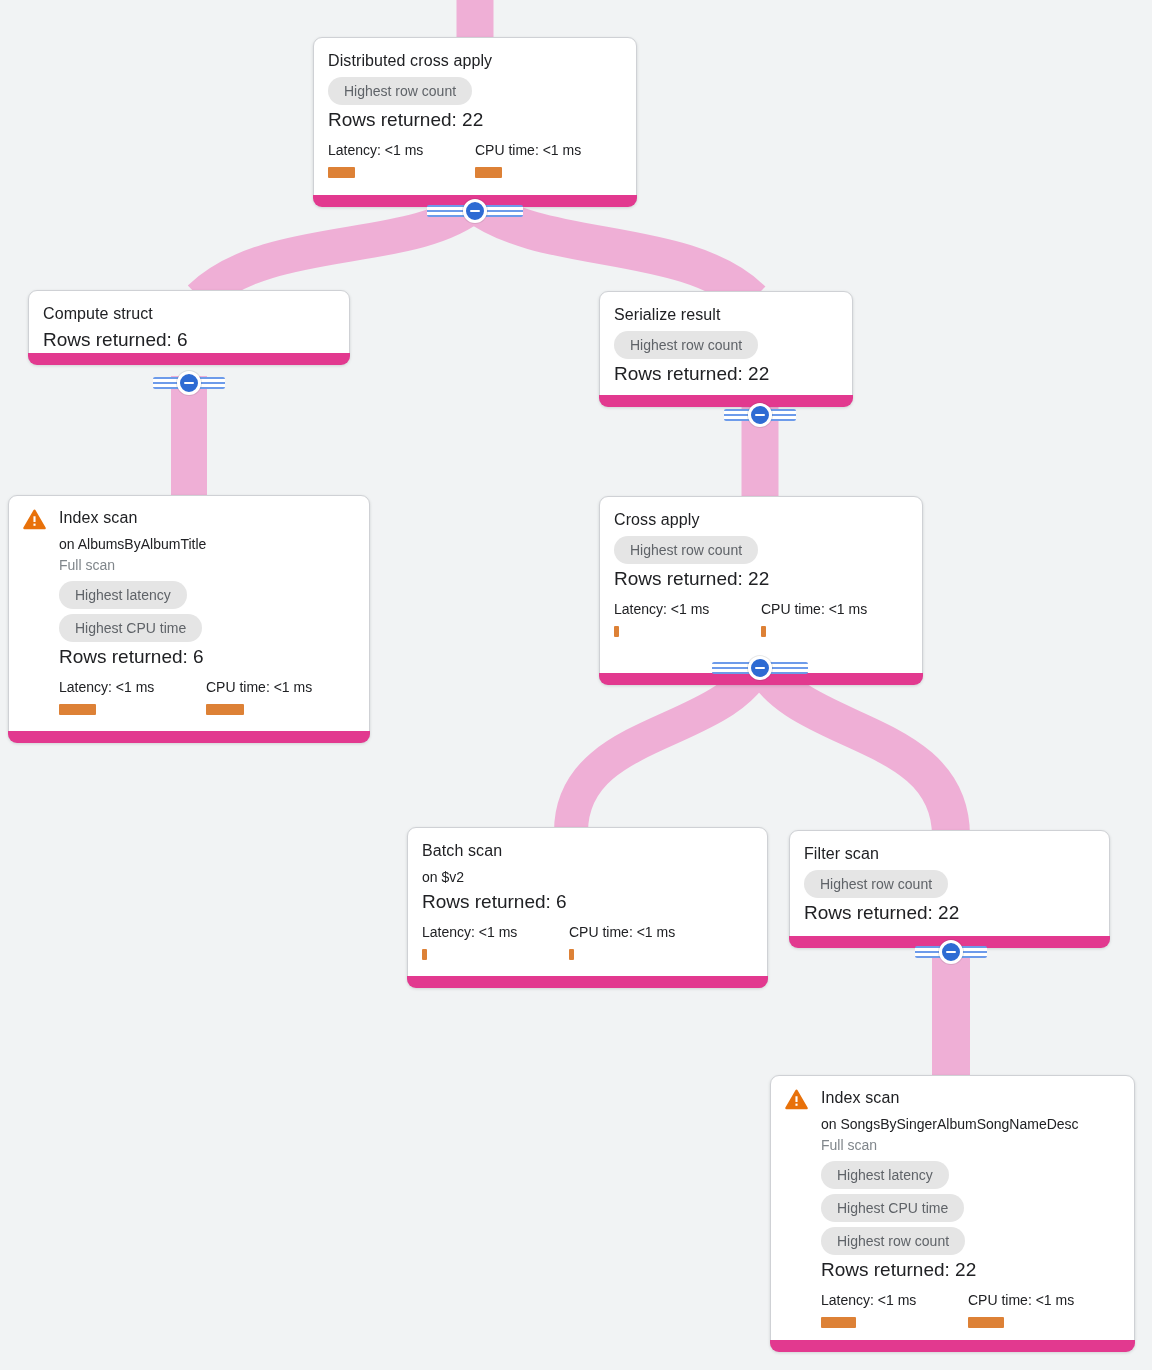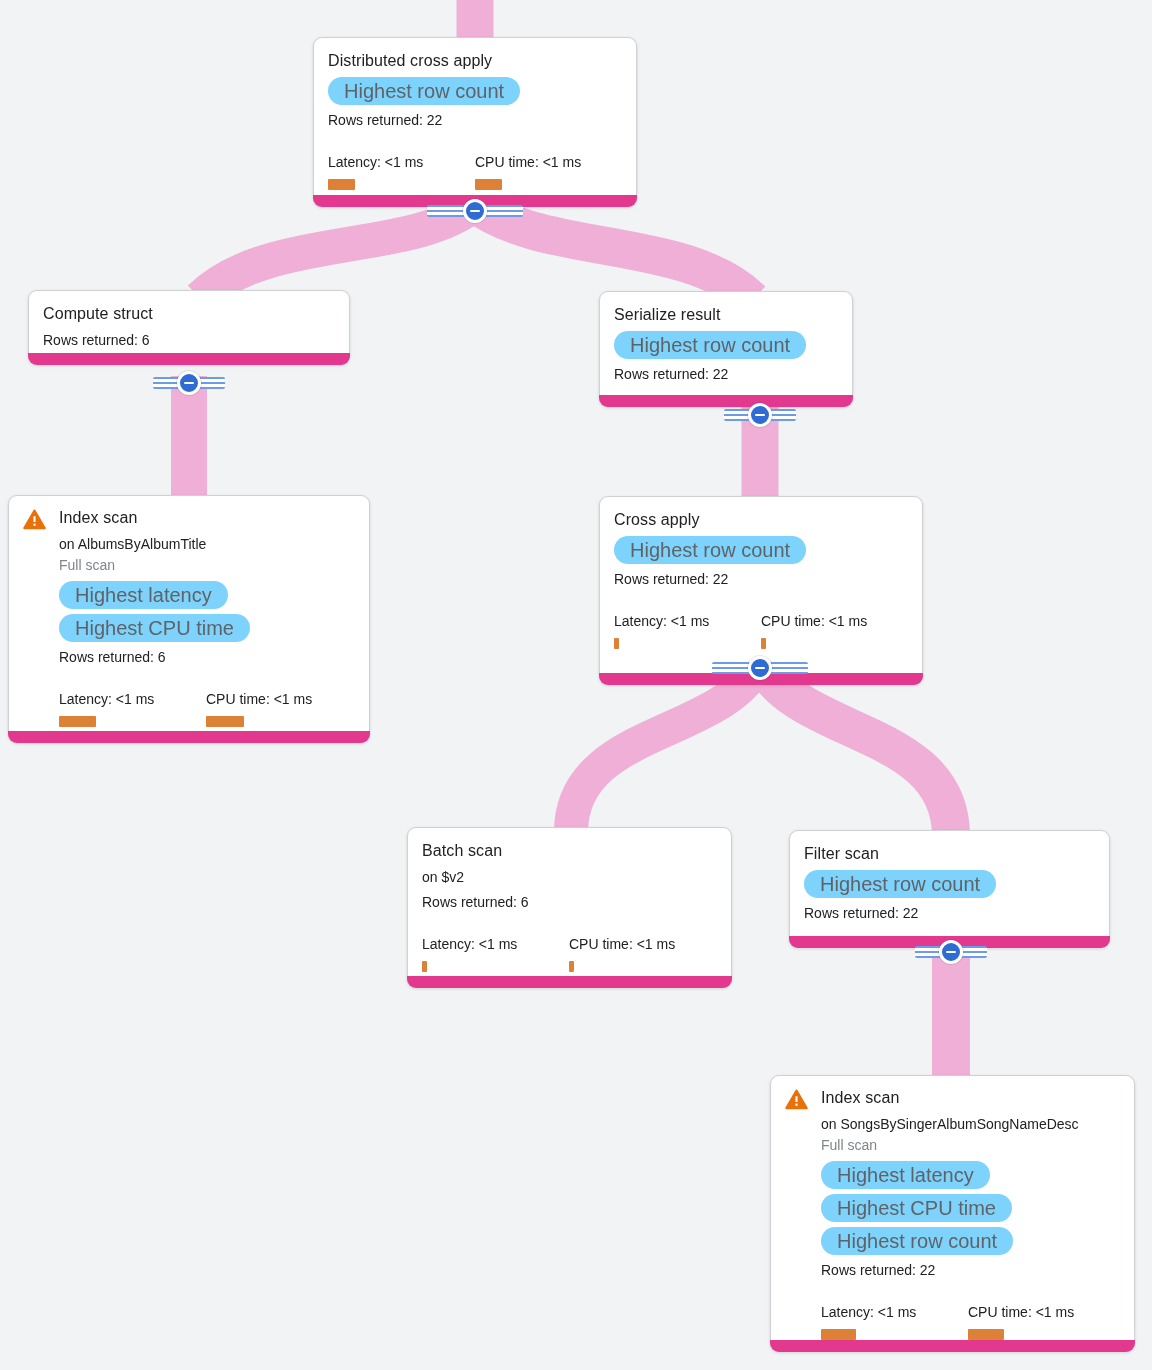--- a/index.html
+++ b/index.html
@@ -36,32 +36,32 @@
     color:#202124;
     margin:1px 0 7px 0;
   }
   .head { display:flex; align-items:flex-start; gap:13px; margin-bottom:4px; }
   .head .title { margin:0; }
   .warn-icon { width:23px; height:21px; flex:0 0 auto; }
   .indent { margin-left:36px; }
   .badge-row { margin:3px 0 5px 0; }
   .badge {
     display:inline-block;
-    background:#7dd3fc;
+    background:#e5e5e5;
     color:#5f6368;
-    font-size:20px;
+    font-size:14px;
     line-height:18px;
     padding:5px 16px;
     border-radius:16px;
     white-space:nowrap;
   }
   .sub { font-size:14px; line-height:21px; color:#202124; margin:2px 0 0 0; }
   .fullscan { font-size:14px; line-height:21px; color:#80868b; margin:0 0 5px 0; }
-  .rows { font-size:14px; line-height:20px; color:#202124; margin:4px 0 1px 0; }
-  .metrics { display:grid; grid-template-columns:147px auto; margin-top:23px; }
+  .rows { font-size:19px; line-height:20px; color:#202124; margin:4px 0 1px 0; }
+  .metrics { display:grid; grid-template-columns:147px auto; margin-top:11px; }
   .mlabel { font-size:14px; color:#202124; line-height:19px; }
   .mbar { height:11px; background:#dd8136; margin-top:7px; border-radius:1px; }
   .rowband {
     position:absolute; left:-1px; right:-1px; bottom:-1px;
     height:12px; background:#e2398f;
     border-radius:0 0 9px 9px;
   }
 
   
   .collapse {
@@ -175,21 +175,21 @@
         <div class="mbar" style="width:5px"></div>
       </div>
       <div>
         <div class="mlabel">CPU time: &lt;1 ms</div>
         <div class="mbar" style="width:5px"></div>
       </div>
     </div>
     <div class="rowband"></div>
   </div>
 
-  <div class="card" style="left:407px;top:827px;width:325px;height:161px">
+  <div class="card" style="left:407px;top:827px;width:361px;height:161px">
     <div class="title">Batch scan</div>
     <div class="sub">on $v2</div>
     <div class="rows">Rows returned: 6</div>
     <div class="metrics">
       <div>
         <div class="mlabel">Latency: &lt;1 ms</div>
         <div class="mbar" style="width:5px"></div>
       </div>
       <div>
         <div class="mlabel">CPU time: &lt;1 ms</div>

